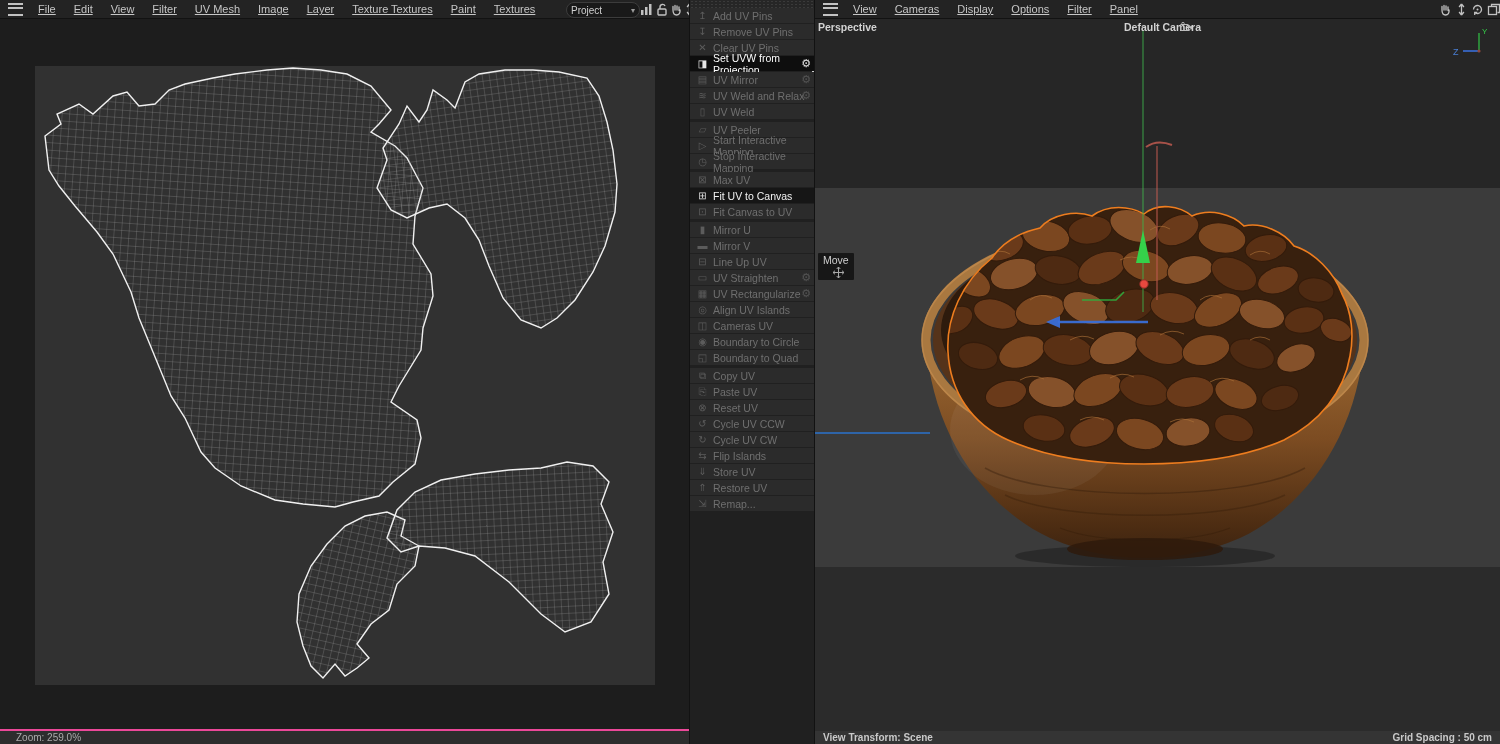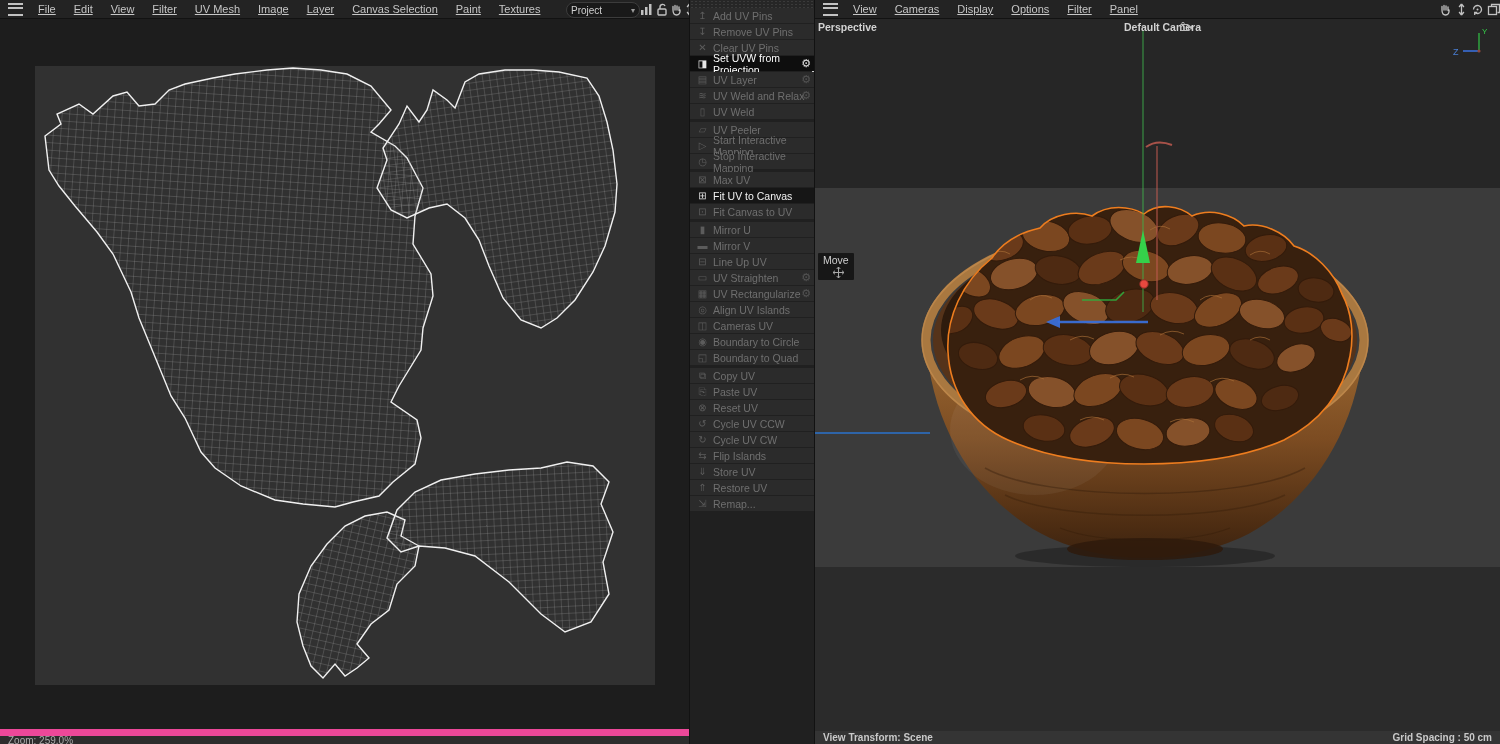--- a/index.html
+++ b/index.html
@@ -36,42 +36,42 @@
   .cmdrow.active .gear{color:#e0e0e0;}
   .cmdrow.active2{background:#161616;color:#f2f2f2;}
   .cmdrow.active2 .cico{color:#dedede;}
   .thumb{position:absolute;right:0;top:65px;width:2px;height:16px;background:#cfcfcf;}
   
   #view-area{left:815px;top:19px;width:685px;height:712px;}
   .hudlabel{position:absolute;font-size:10.5px;font-weight:bold;color:#d2d2d2;}
   #move-chip{position:absolute;left:3px;top:234px;background:rgba(18,18,18,.85);color:#cfcfcf;
              font-size:10.5px;padding:1px 5px;display:flex;align-items:center;border-radius:1px;flex-direction:column;}
   
-  #status-left{left:0;top:729px;width:689px;height:15px;background:#2d2d2d;border-top:7px solid #ec4899;
-               color:#ababab;font-size:10px;display:flex;align-items:center;padding-left:8px;box-sizing:border-box;}
+  #status-left{left:0;top:729px;width:689px;height:15px;background:#2d2d2d;border-top:2px solid #ec4899;
+               color:#ababab;font-size:10px;display:flex;align-items:center;padding-left:16px;box-sizing:border-box;}
   #status-right{left:815px;top:731px;width:685px;height:13px;background:#343434;color:#c9c9c9;
                 font-size:10px;font-weight:bold;display:flex;align-items:center;padding:0 8px;box-sizing:border-box;}
   #status-right .spacer{flex:1;}
   svg{display:block;}
 </style>
 </head>
 <body>
 
 <div id="app">
 
   <div class="abs menubar" style="left:0;top:0;width:689px;">
     <div class="burger"></div>
     <span class="mitem">File</span>
     <span class="mitem">Edit</span>
     <span class="mitem">View</span>
     <span class="mitem">Filter</span>
     <span class="mitem">UV Mesh</span>
     <span class="mitem">Image</span>
     <span class="mitem">Layer</span>
-    <span class="mitem">Canvas Selection</span>
+    <span class="mitem">Texture Textures</span>
     <span class="mitem">Paint</span>
     <span class="mitem">Textures</span>
 
     <div class="dropdown">
       <span>Project</span>
       <span class="chev">▾</span>
     </div>
 
     <span class="tico abs" style="left:636px;top:2px;">
       <svg width="15" height="15">
@@ -151,21 +151,21 @@
         <span class="cico">✕</span>
         <span>Clear UV Pins</span>
       </div>
     <div class="cmdrow active">
         <span class="cico">◨</span>
         <span>Set UVW from Projection</span>
         <span class="gear">⚙</span>
       </div>
     <div class="cmdrow">
         <span class="cico">▤</span>
-        <span>UV Layer</span>
+        <span>UV Mirror</span>
         <span class="gear">⚙</span>
       </div>
     <div class="cmdrow">
         <span class="cico">≋</span>
         <span>UV Weld and Relax</span>
         <span class="gear">⚙</span>
       </div>
     <div class="cmdrow">
         <span class="cico">▯</span>
         <span>UV Weld</span>

